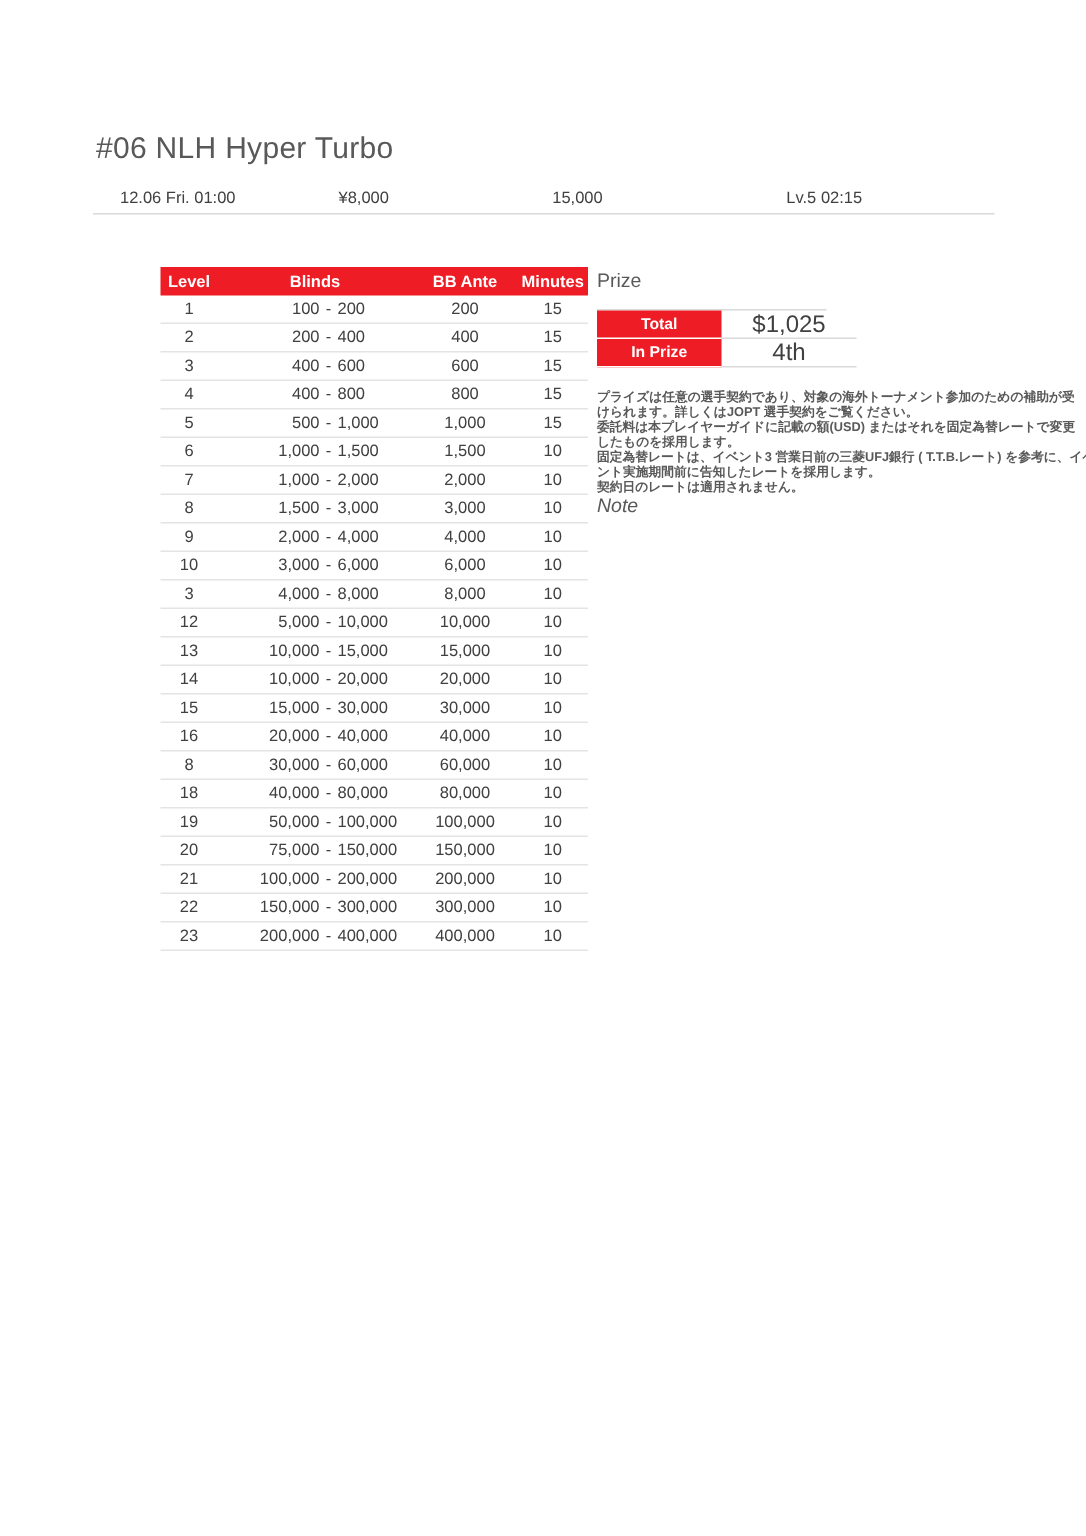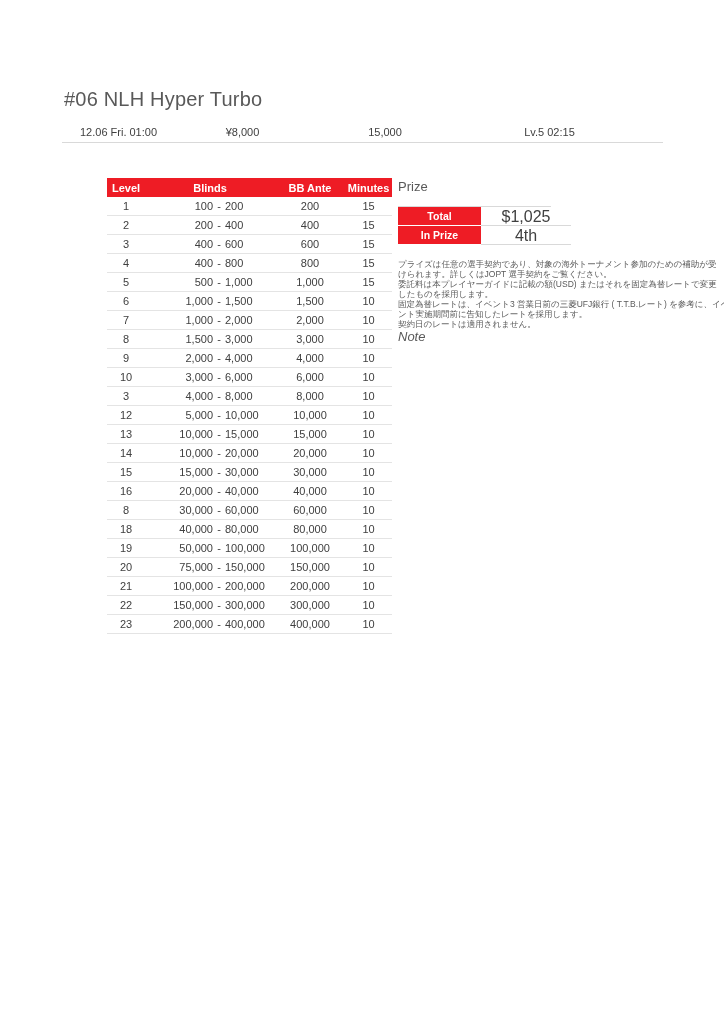--- a/index.html
+++ b/index.html
@@ -64,21 +64,21 @@
   .prize-label {
     width:83px; background:var(--red); color:#fff;
     font-size:10.5px; font-weight:bold; text-align:center; line-height:19px;
     border-bottom:1px solid #ffffff;
   }
   .prize-value {
     width:90px; text-align:center; font-size:16px; color:var(--text-dark);
     line-height:19px; border-bottom:1px solid var(--line);
   }
   .disclaimer { margin-top:14px; font-size:8.5px; line-height:10px; color:var(--title-gray); }
-  .disc-line { white-space:nowrap; }
+  .disc-line { white-space:nowrap;font-weight:bold; }
 
   
   .note { position:absolute; left:398px; top:330px; width:275px;font-style:italic; }
   .note-text { margin-top:5px; font-size:10.5px; color:var(--title-gray); }
 </style>
 </head>
 <body style="--red: #ee1c25; --title-gray: #595959; --text-dark: #404040; --line: #d9d9d9;">
 
 <div class="page">
 

